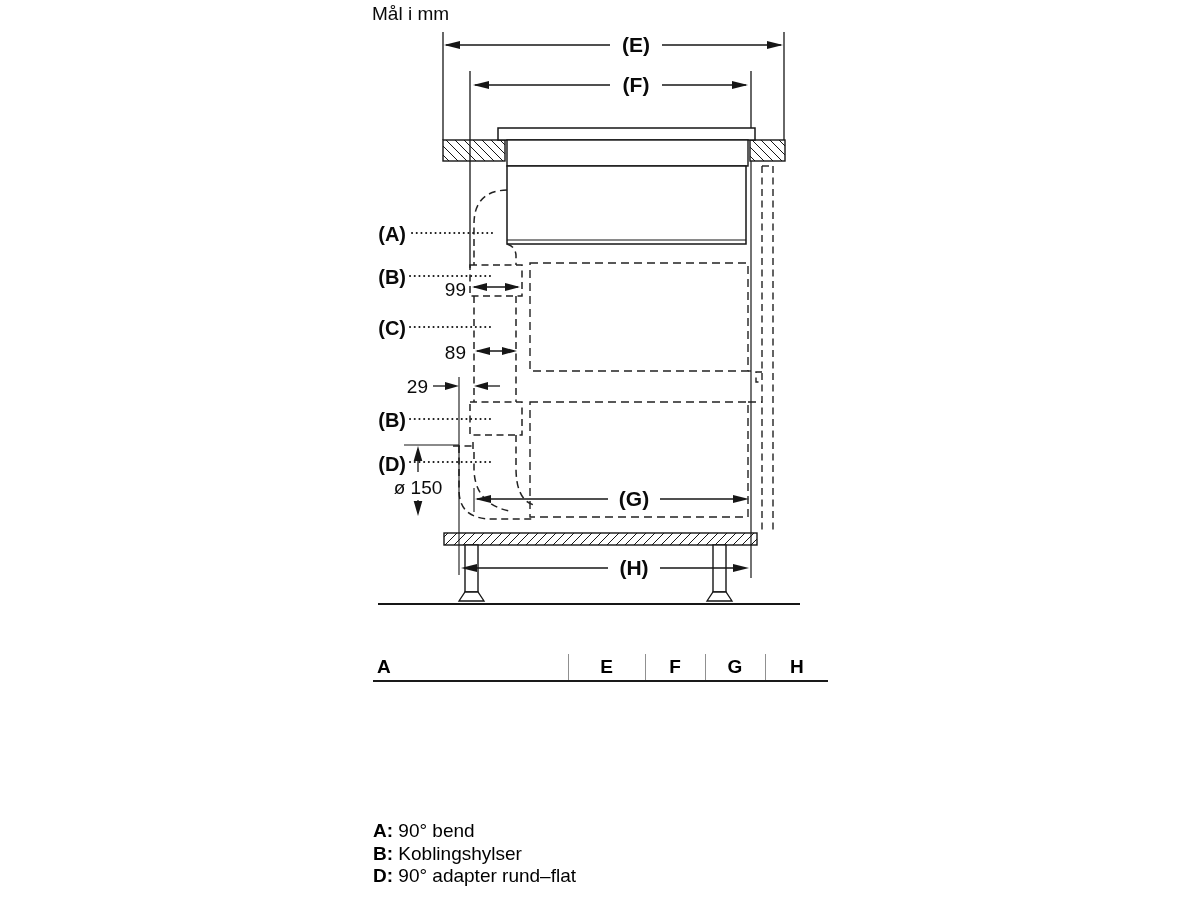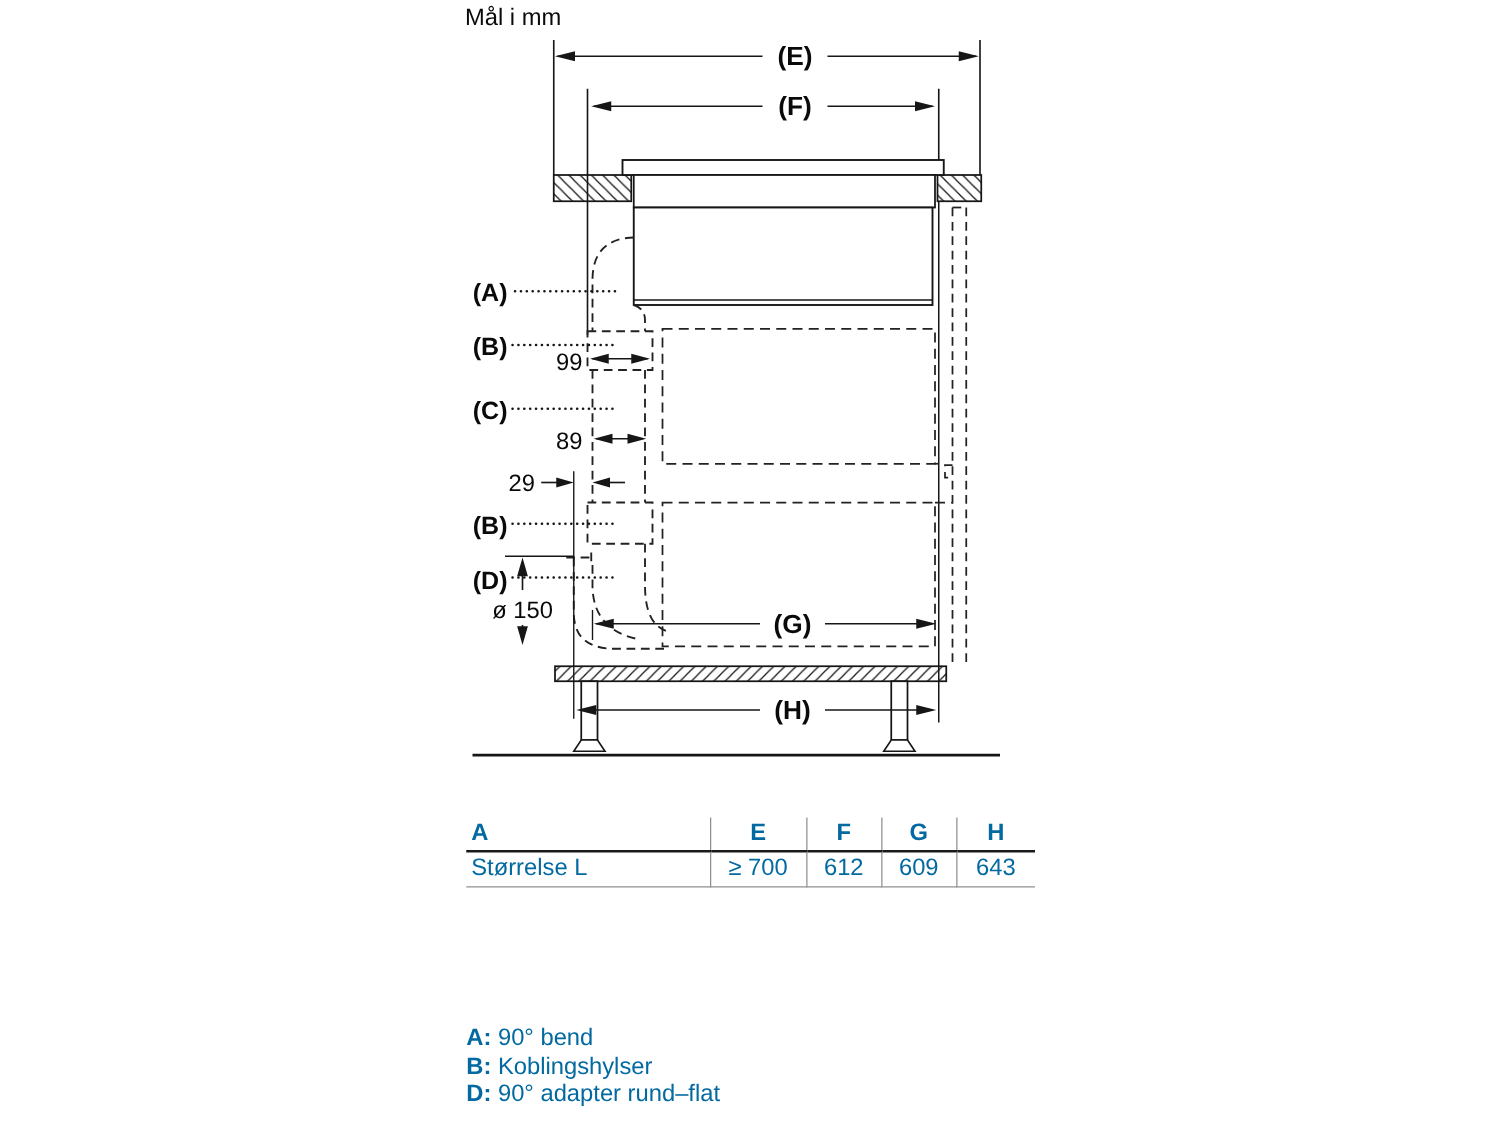--- a/index.html
+++ b/index.html
@@ -1,17 +1,17 @@
 <!DOCTYPE html>
 <html><head>
 <meta charset="utf-8">
 <style>
   html,body{margin:0;padding:0;background:#fff;}
   #canvas{position:relative;width:1200px;height:900px;background:#ffffff;overflow:hidden;
-          font-family:"Liberation Sans",sans-serif;color:#0369a1;}
+          font-family:"Liberation Sans",sans-serif;color:#000000;}
   svg text{font-family:"Liberation Sans",sans-serif;fill:#0a0a0a;}
   .dimlbl{font-size:21px;font-weight:bold;}
   .partlbl{font-size:20px;font-weight:bold;}
   .num{font-size:19px;}
   .titletxt{font-size:19px;}
   
   #spec-table{position:absolute;left:373px;top:654px;border-collapse:collapse;table-layout:fixed;}
   #spec-table th,#spec-table td{font-size:19px;padding:0 4px;box-sizing:border-box;
       border-right:1.5px solid #909090;white-space:nowrap;}
   #spec-table th:last-child,#spec-table td:last-child{border-right:none;}
@@ -168,27 +168,20 @@
     <thead>
       <tr>
         <th class="col-a">A</th>
         <th class="col-v col-e">E</th>
         <th class="col-v col-f">F</th>
         <th class="col-v col-g">G</th>
         <th class="col-v col-h">H</th>
       </tr>
     </thead>
     <tbody>
-      <tr>
-        <td class="col-a">Størrelse L</td>
-        <td class="col-v">≥ 700</td>
-        <td class="col-v">612</td>
-        <td class="col-v">609</td>
-        <td class="col-v">643</td>
-      </tr>
     </tbody>
   </table>
 
   <div id="legend">
     <div>
       <b>A:</b>
       <span>90° bend</span>
     </div>
     <div>
       <b>B:</b>

